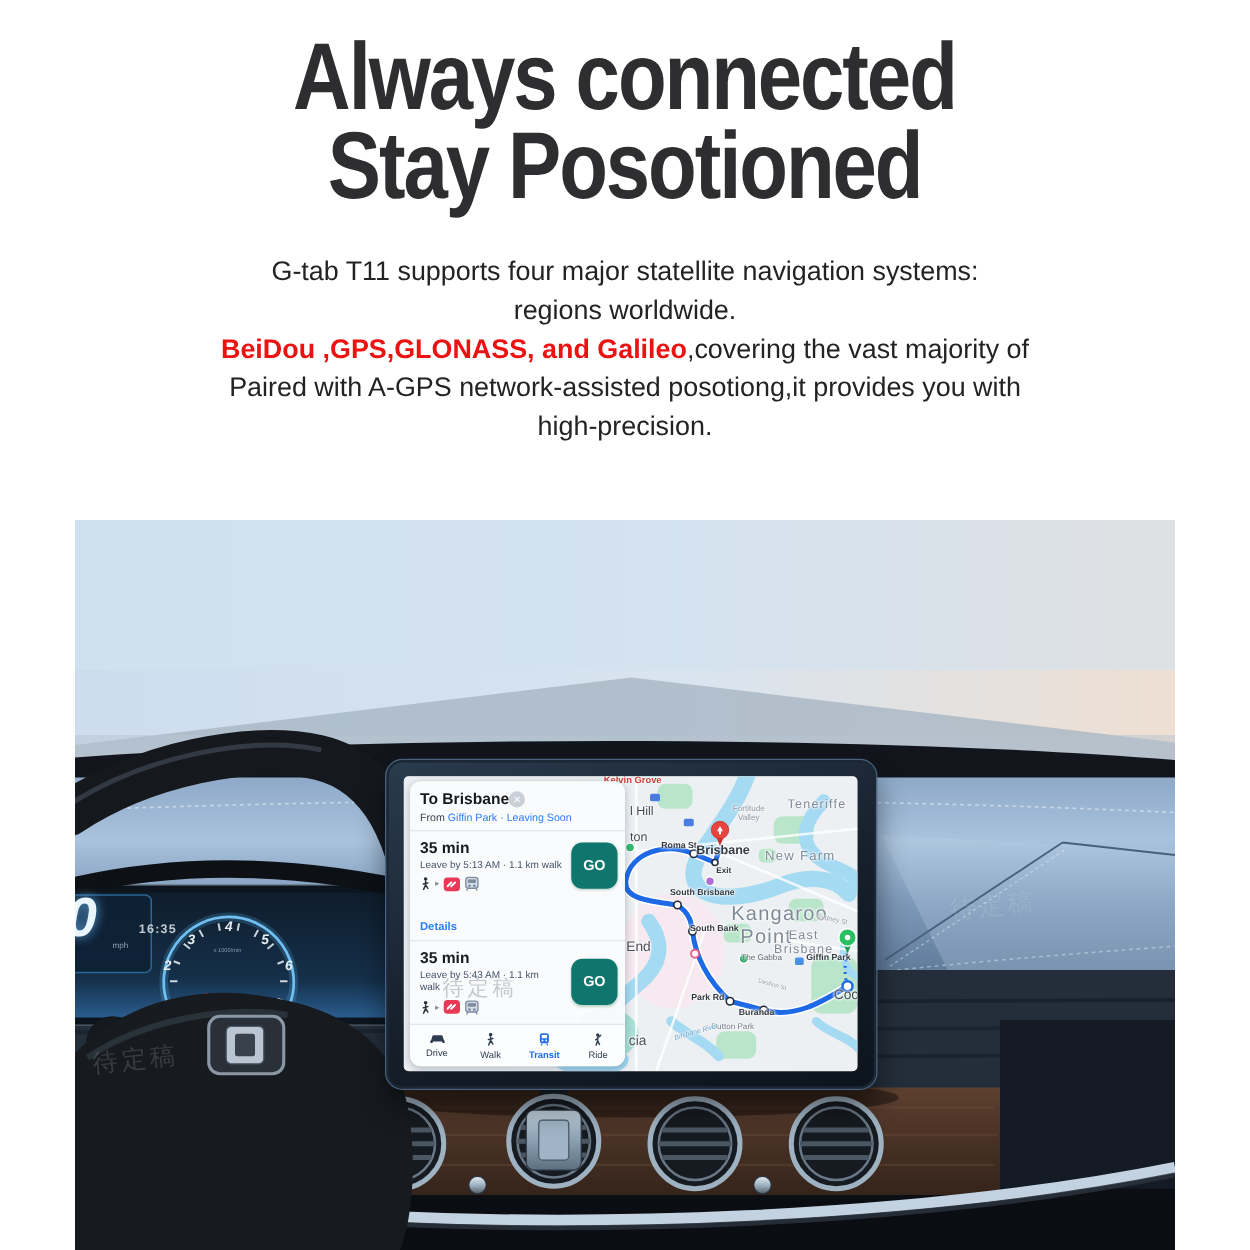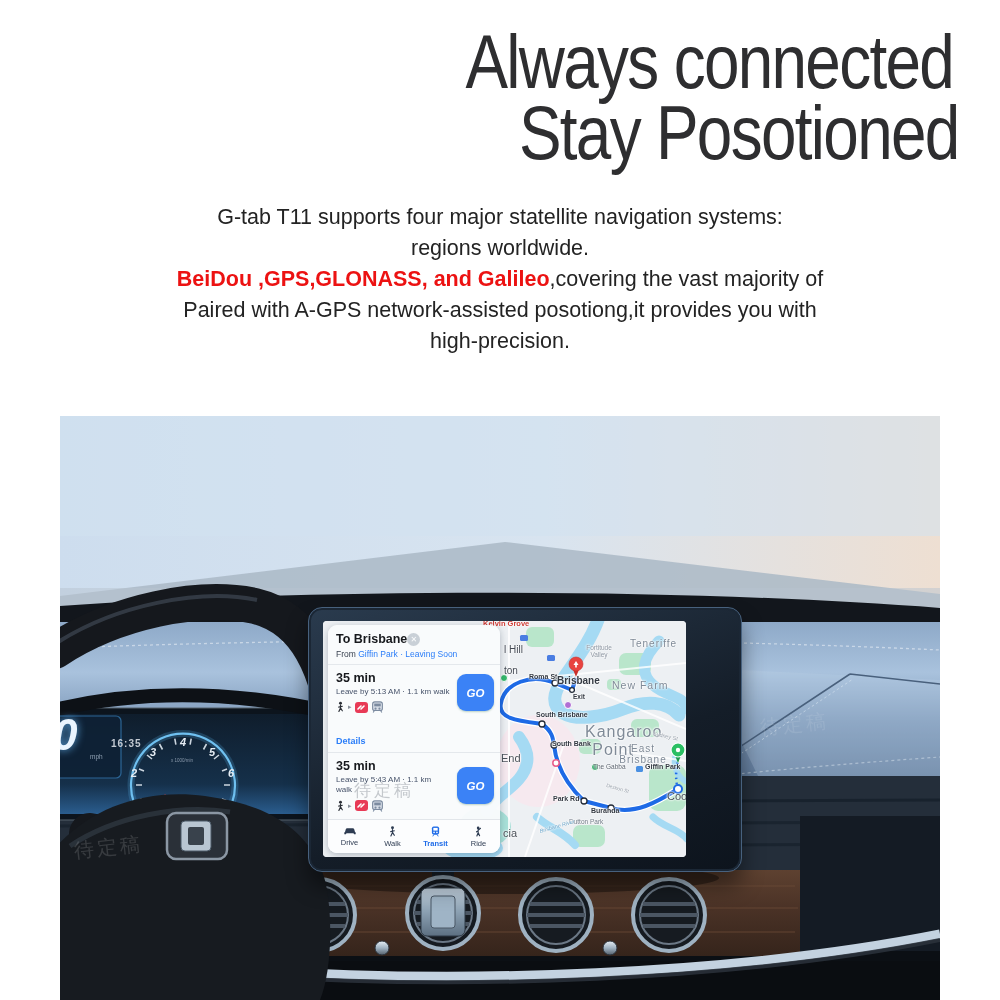--- a/index.html
+++ b/index.html
@@ -1,21 +1,21 @@
 <!DOCTYPE html>
 <html><head>
 <meta charset="utf-8">
 <style>
   html,body{margin:0;padding:0;background:#fff;width:1000px;height:1000px;overflow:hidden;
     font-family:"Liberation Sans",sans-serif;}
   .page{position:relative;width:1000px;height:1000px;background:#fff;}
 
   
-  .headline{position:absolute;top:26px;left:0;width:1000px;text-align:right;
-    color:#2e2e30;font-weight:normal;line-height:.94;}
+  .headline{position:absolute;top:26px;left:0;width:1000px;text-align:center;
+    color:#2e2e30;font-weight:bold;line-height:.94;}
   .headline .hl{display:inline-block;font-size:76px;letter-spacing:-2px;
     transform:scaleX(.84);transform-origin:center;white-space:nowrap;}
 
   
   .intro{position:absolute;top:202px;left:0;width:1000px;text-align:center;
     font-size:21.5px;line-height:1.44;color:#232323;}
   .intro .red{color:#ec1212;font-weight:bold;}
 
   
   .photo{position:absolute;left:60px;top:416px;width:880px;height:584px;overflow:hidden;
@@ -30,21 +30,21 @@
   .tn{font-size:11px;font-weight:bold;font-style:italic;color:#e6edf4;transform:translate(-50%,-50%);}
   .c-tachunit{left:122px;top:344px;font-size:4.5px;color:#8898aa;transform:translate(-50%,-50%);}
 
   .wm{position:absolute;font-size:20px;letter-spacing:3px;color:rgba(255,255,255,.14);
     transform:rotate(-6deg);pointer-events:none;}
 
   
   .tablet{position:absolute;left:248px;top:191px;width:392px;height:263px;
     background:linear-gradient(160deg,#2a3b4e,#141d28 60%,#0d141d);
     border:1px solid #47617e;border-radius:14px;
-    box-shadow:0 14px 22px rgba(0,0,0,.45), inset 0 0 0 2px #1b2735;padding-left:40px;}
+    box-shadow:0 14px 22px rgba(0,0,0,.45), inset 0 0 0 2px #1b2735;}
   .screen{position:absolute;left:14px;top:13px;width:363px;height:236px;border-radius:4px;
     overflow:hidden;background:#edf0f3;}
   .map-svg{position:absolute;left:0;top:0;}
 
   .ml{position:absolute;white-space:nowrap;color:#454b55;
     text-shadow:0 0 2px #fff,0 0 2px #fff,0 0 3px #fff;}
   .ml.bold{font-weight:bold;color:#343a43;}
   .ml.gray{color:#7f8a97;letter-spacing:1px;}
   .ml.small{font-size:6.5px;color:#8d96a2;}
   .ml.red{color:#cf3b35;font-weight:bold;}
@@ -61,23 +61,23 @@
   .card-sub{margin-top:3px;font-size:8.5px;color:#2c7ef8;}
   .card-sub .dk{color:#394250;}
   .sec{border-top:1px solid #e4e8ec;position:relative;padding:6px 8px 4px;}
   .dur{font-size:12.5px;font-weight:bold;color:#17191d;}
   .leave{margin-top:2px;font-size:8px;color:#47536a;width:114px;line-height:1.3;}
   .leave.narrow{width:100px;}
   .icons{margin-top:4px;display:flex;align-items:center;gap:3px;height:12px;}
   .arr{font-size:7px;color:#8b929c;}
   .badge{width:13px;height:11px;border-radius:3px;background:#e83a56;display:flex;
     align-items:center;justify-content:center;}
-  .go{position:absolute;right:6px;width:37px;height:37px;border-radius:9px;background:#3b82f6;
+  .go{position:absolute;right:6px;width:37px;height:37px;border-radius:9px;background:#0f766e;
     color:#fff;font-size:11.5px;font-weight:bold;display:flex;align-items:center;justify-content:center;
-    box-shadow:0 1px 2px rgba(0,90,40,.25);font-style:italic;}
+    box-shadow:0 1px 2px rgba(0,90,40,.25);}
   .details{padding:3px 8px 6px;font-size:9px;font-weight:bold;color:#2c7ef8;}
   .tabs{position:absolute;bottom:0;left:0;right:0;height:33px;border-top:1px solid #e2e6ea;
     display:flex;background:rgba(252,253,254,.98);}
   .tab{flex:1;display:flex;flex-direction:column;align-items:center;justify-content:center;
     gap:2px;font-size:7.5px;color:#2e3c52;}
   .tab.active{color:#1f6ce8;font-weight:bold;}
   .wm-card{position:absolute;left:26px;top:154px;font-size:17px;letter-spacing:3px;
     color:rgba(130,138,146,.45);pointer-events:none;}
 </style>
 </head>

